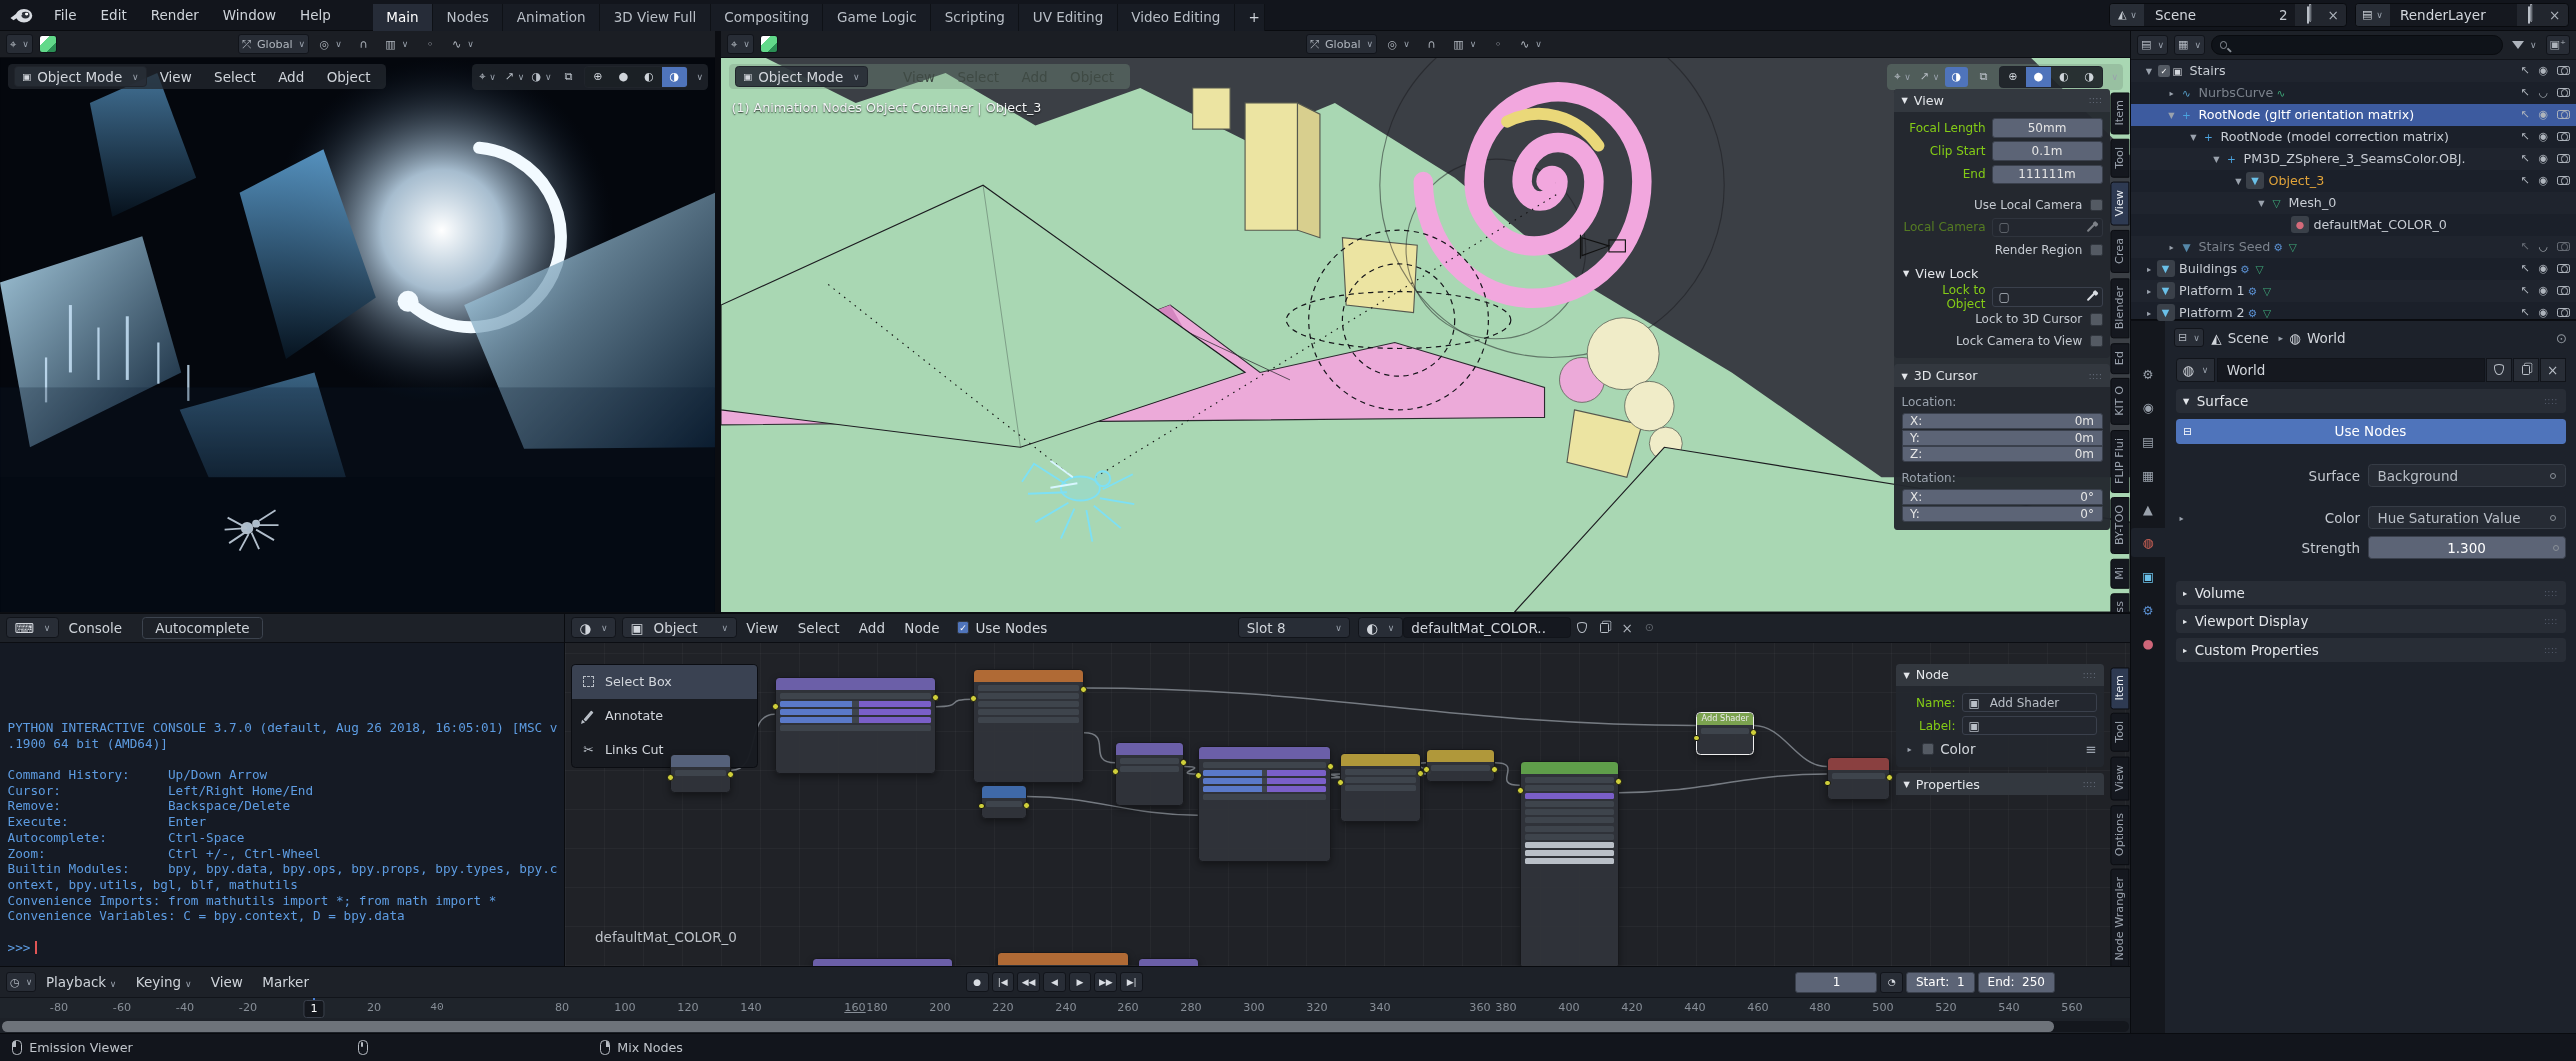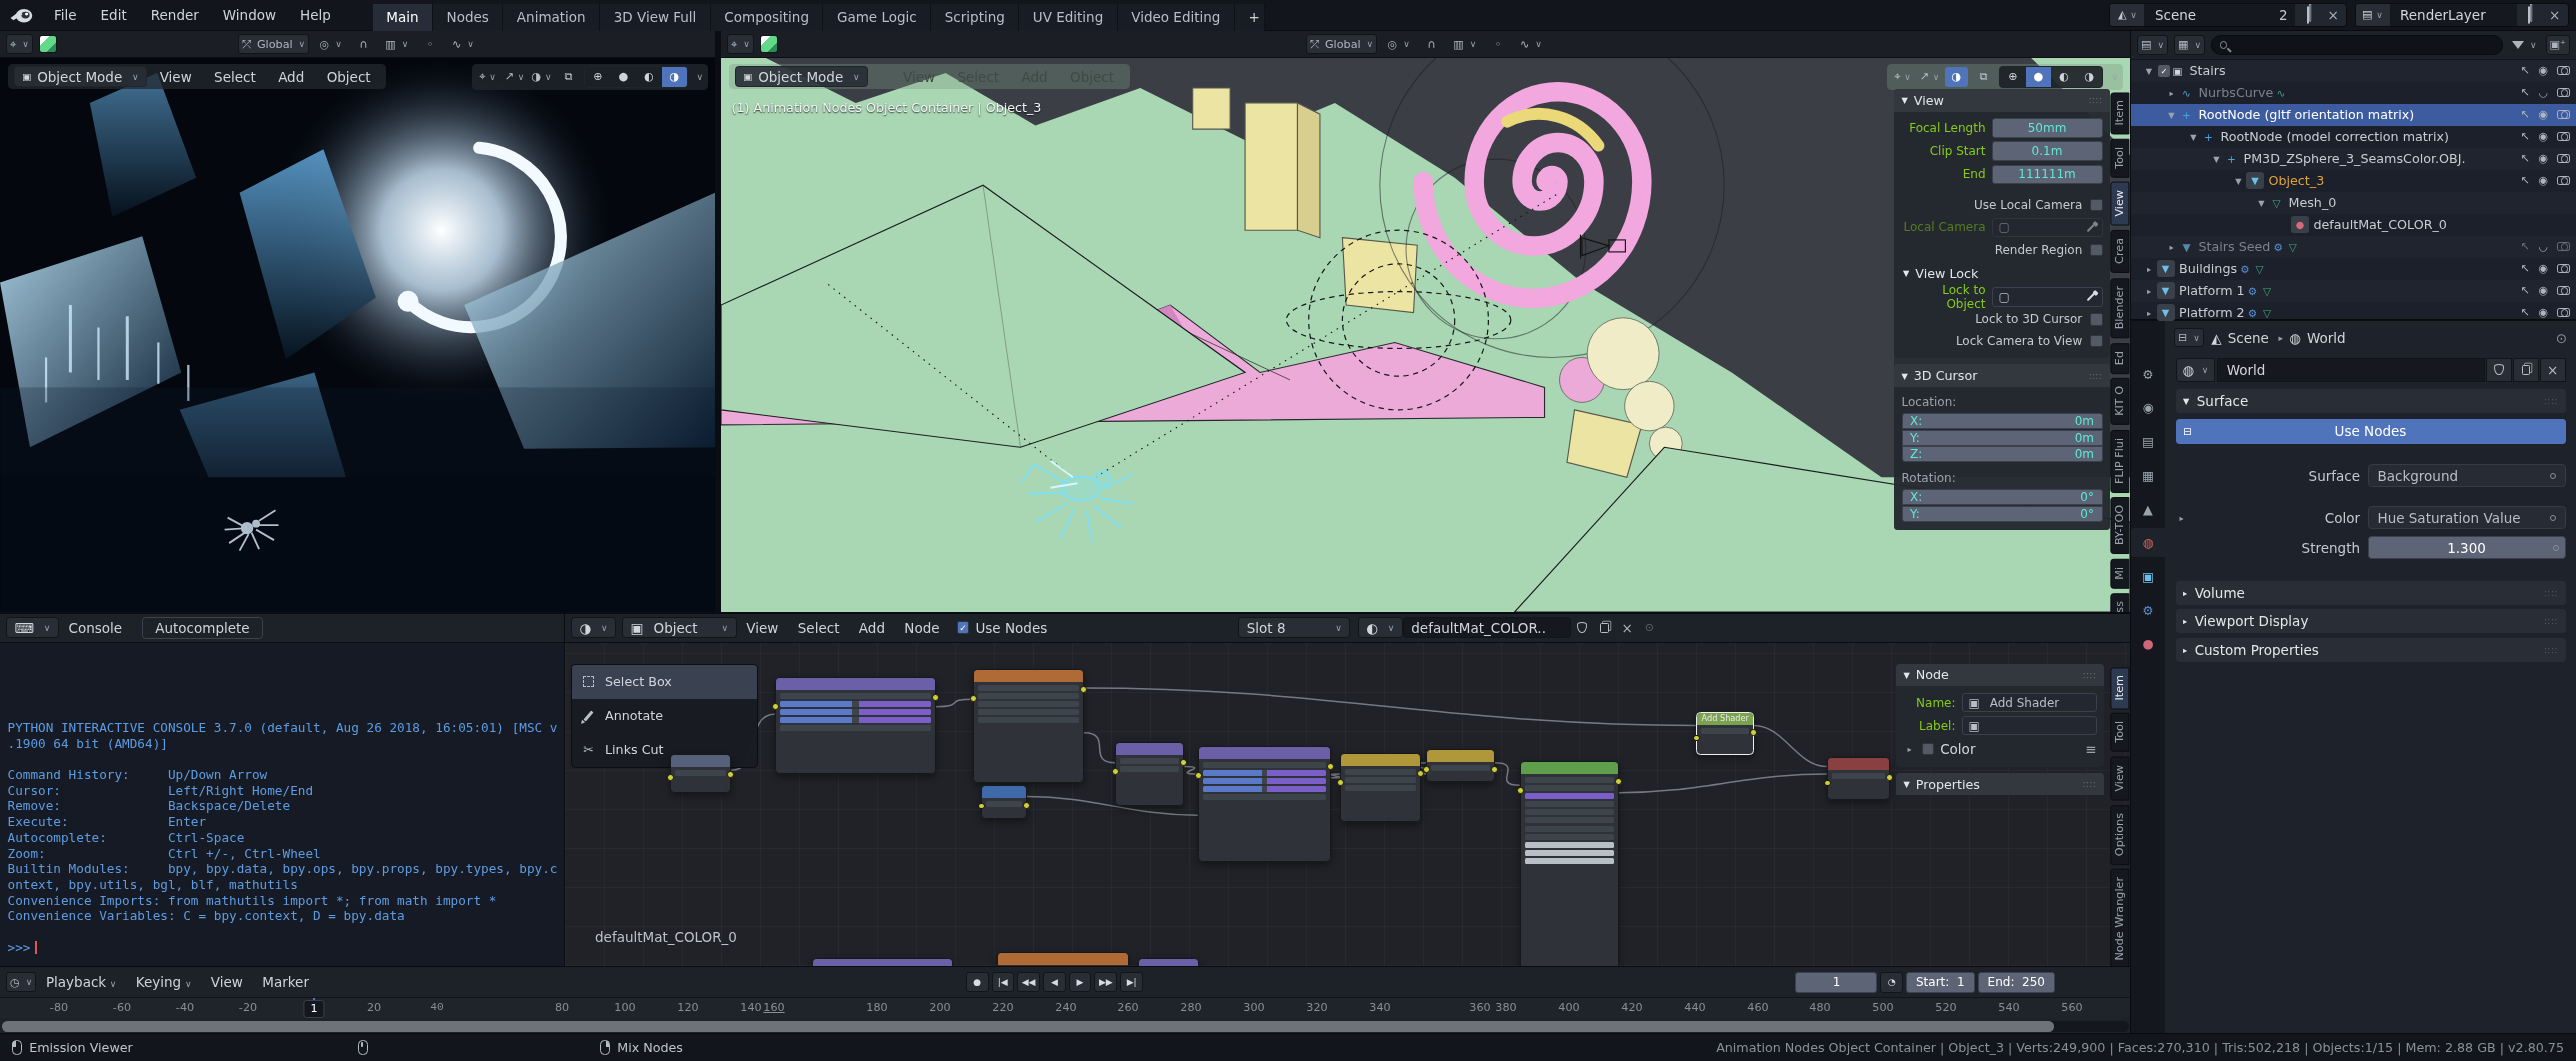--- a/index.html
+++ b/index.html
@@ -56,21 +56,21 @@
 
   
   .npanel { position:absolute; width:216px; background:rgba(30,34,40,.55); border-radius:3.7px; }
   .phead { height:22.5px; background:#33383f; border-radius:3.7px 3.7px 0 0; display:flex; align-items:center;
     padding:0 7.5px; gap:6px; color:#e3e6ea; font-size:12.7px; }
   .phead .grip { margin-left:auto; color:#6b7280; font-size:8.2px; letter-spacing:0.7px;}
   .pbody { background:rgba(36,40,47,.92); padding:6px 7.5px 7.5px; display:flex; flex-direction:column; gap:2.2px; border-radius:0 0 3.7px 3.7px;}
   .prow { display:flex; align-items:center; gap:6px; height:21px; }
   .plabel { width:84px; text-align:right; color:#84cc16; font-size:12px; flex:none;}
   .pfield { flex:1; background:#5c6476; border-radius:3px; height:19.5px; display:flex; align-items:center;
-    justify-content:center; color:#5eead4; font-size:12px; border:0.7px solid #3a404c;}
+    justify-content:center; color:#e5e5e5; font-size:12px; border:0.7px solid #3a404c;}
   .pfield.dark { background:#23272f; color:#b9bfc7; justify-content:flex-start; padding:0 6px; gap:6px;}
   .pcheckrow { display:flex; align-items:center; justify-content:flex-end; gap:7.5px; height:19.5px; color:#c5cad1; font-size:12px;}
   .checkbox { width:12.7px; height:12.7px; background:#545a63; border-radius:2.2px; border:0.7px solid #30353d; flex:none;}
   .checkbox.blue { background:#4f74bb; color:#fff; font-size:9px; text-align:center; line-height:12px;}
   .stackfield { display:flex; flex-direction:column; gap:0.7px; }
   .stackfield .pfield { border-radius:0; justify-content:space-between; padding:0 7.5px;}
   .stackfield .pfield:first-child { border-radius:3px 3px 0 0;}
   .stackfield .pfield:last-child { border-radius:0 0 3px 3px;}
   .subhead { display:flex; align-items:center; gap:6px; height:22.5px; color:#e3e6ea; font-size:12.7px; padding:0 1.5px; }
   .dropper { width:2.2px; height:9.7px; background:#d8dce2; transform:rotate(45deg); border-radius:1.5px; position:relative; margin-left:auto; margin-right:3px;}
@@ -1022,21 +1022,21 @@
         <span class="tick-label" style="left: 122px;">-60</span>
         <span class="tick-label" style="left: 185px;">-40</span>
         <span class="tick-label" style="left: 248px;">-20</span>
         <span class="tick-label" style="left: 374px;">20</span>
         <span class="tick-label" style="left: 437px; font-family: Liberation Mono, monospace;">40</span>
         <span class="tick-label" style="left: 499px; margin-top: 37px;">60</span>
         <span class="tick-label" style="left: 562px;">80</span>
         <span class="tick-label" style="left: 625px;">100</span>
         <span class="tick-label" style="left: 688px;">120</span>
         <span class="tick-label" style="left: 751px;">140</span>
-        <span class="tick-label" style="left: 774px; text-decoration: underline;">160</span>
+        <span class="tick-label" style="left: 855px; text-decoration: underline;">160</span>
         <span class="tick-label" style="left: 877px;">180</span>
         <span class="tick-label" style="left: 940px;">200</span>
         <span class="tick-label" style="left: 1003px;">220</span>
         <span class="tick-label" style="left: 1066px;">240</span>
         <span class="tick-label" style="left: 1128px;">260</span>
         <span class="tick-label" style="left: 1191px;">280</span>
         <span class="tick-label" style="left: 1254px;">300</span>
         <span class="tick-label" style="left: 1317px;">320</span>
         <span class="tick-label" style="left: 1380px;">340</span>
         <span class="tick-label" style="left: 1443px; margin-left: 37px;">360</span>
@@ -1065,17 +1065,16 @@
       <span>Emission Viewer</span>
     </span>
     <span style="display:flex;align-items:center;gap:7.5px;margin-left:225px">
       <span class="mouse m"></span>
       <span></span>
     </span>
     <span style="display:flex;align-items:center;gap:7.5px;margin-left:225px">
       <span class="mouse r"></span>
       <span>Mix Nodes</span>
     </span>
-    <span class="stats">Animation Nodes Object Container | Object_3 | Verts:249,900 | Faces:270,310 | Tris:502,218 | Objects:1/15 | Mem: 2.88 GB | v2.80.75</span>
   </div>
 
 </div>
 
 
 </body></html>

